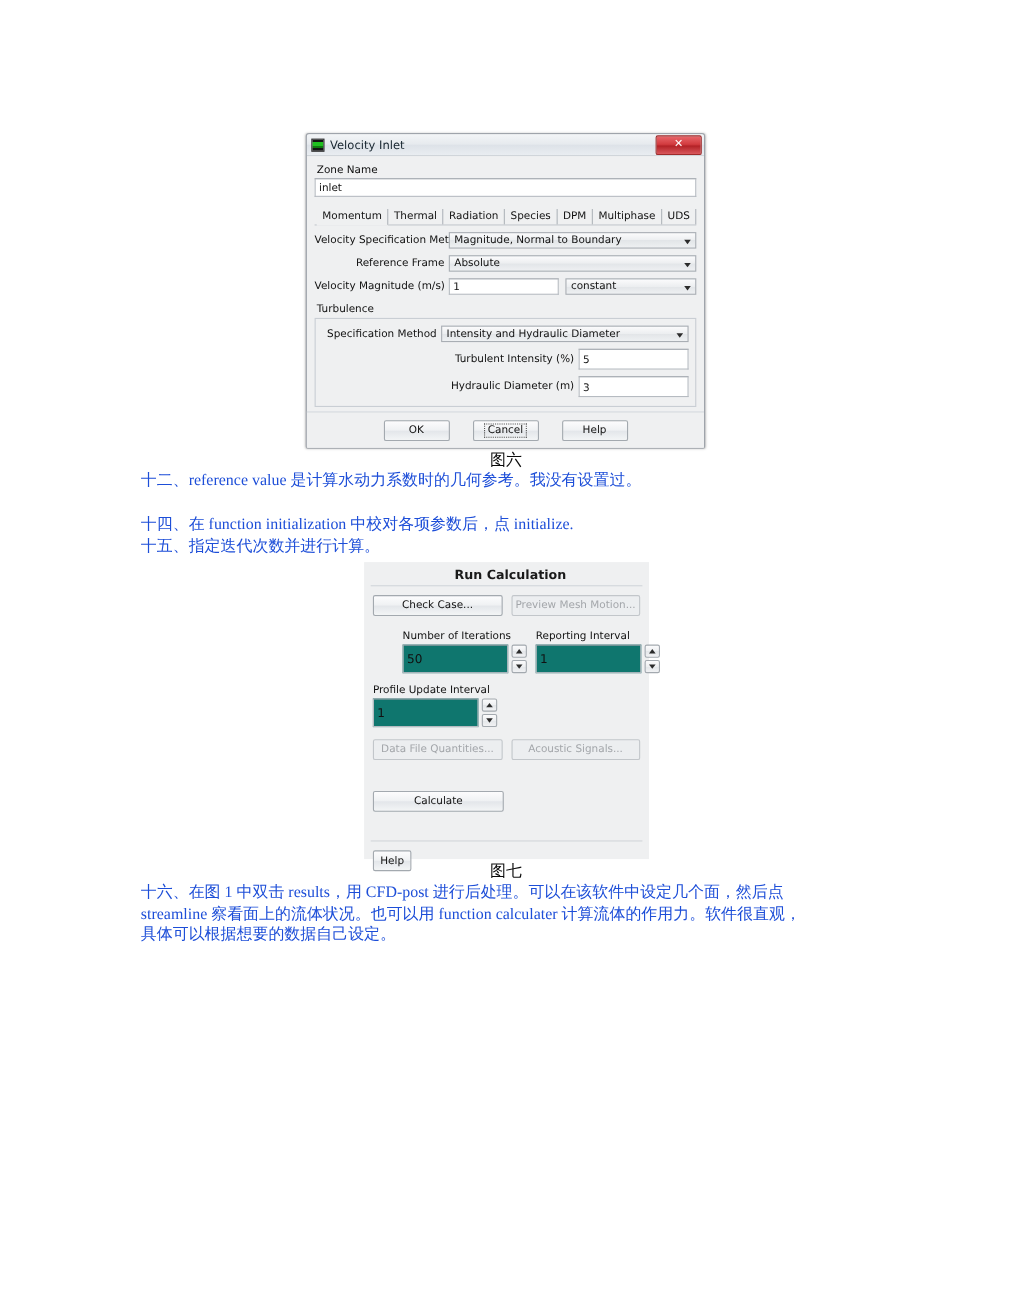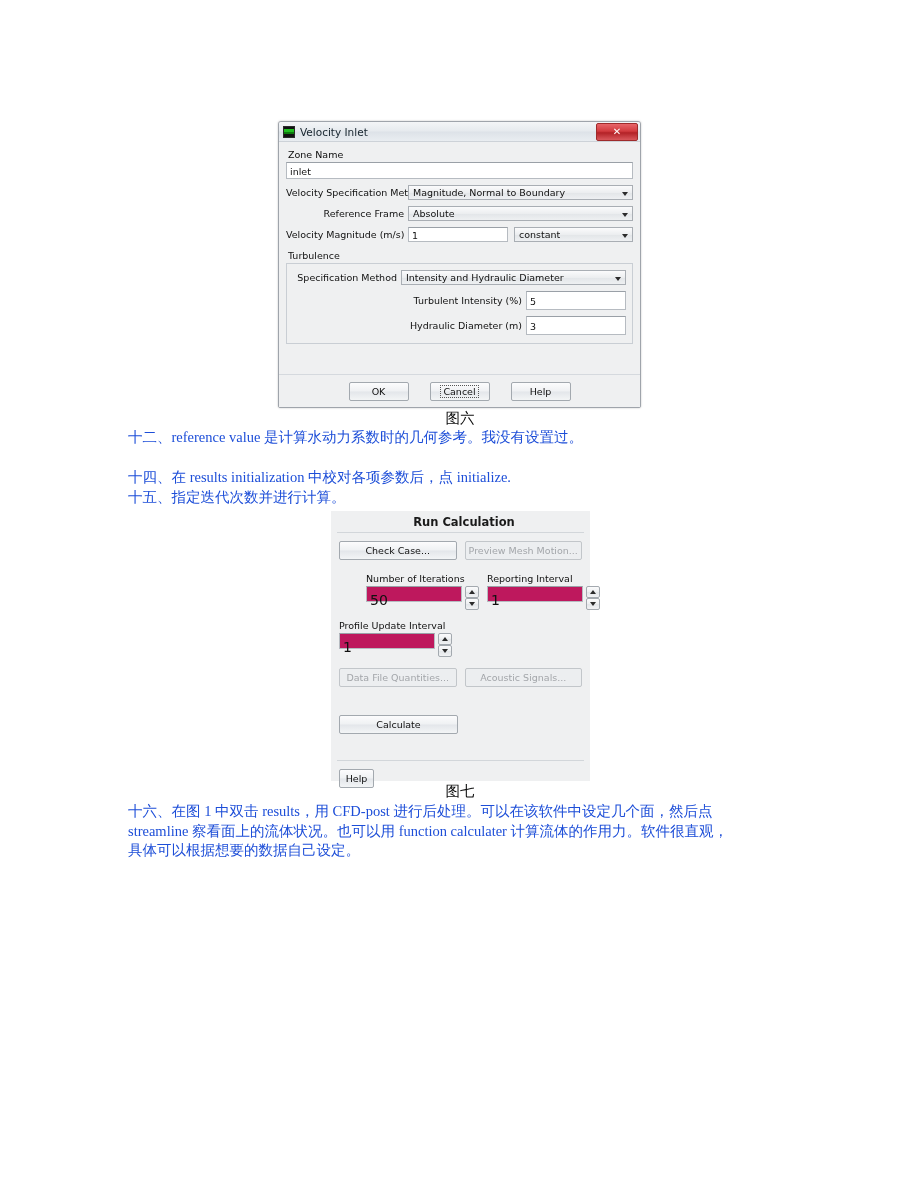--- a/index.html
+++ b/index.html
@@ -256,27 +256,27 @@
     height: 17px;
     display: flex; align-items: center; justify-content: center;
     font-size: 9.5px;
     width: 117px;
     color: #111;
   }
   .rc-btn.disabled { color: #a3a6aa; border-color: #c2c6ca; background: #eceef0; }
   .rc-fieldlabel { margin-bottom: 2px; font-size: 9.5px; }
   .spin-wrap { display: flex; align-items: stretch; }
   .spin-field {
-    background: #be185d;
+    background: #0f766e;
     border: 1px solid #b6bbc1;
     border-top-color: #9aa0a7;
-    height: 16px;
+    height: 26px;
     line-height: 26px;
     padding: 0 3px;
-    font-size: 14px;
+    font-size: 11px;
     box-sizing: border-box;
     color: #111;
   }
   .spin-btns {
     display: flex; flex-direction: column;
     margin-left: 3px;
     justify-content: space-between;
   }
   .spin-b {
     width: 14px; height: 12px;
@@ -320,20 +320,29 @@
       <div class="vi-appicon"></div>
       <div class="vi-title">Velocity Inlet</div>
       <div class="vi-close">✕</div>
     </div>
 
     <div class="vi-body">
 
       <div class="lbl zone-label">Zone Name</div>
       <div class="textfield" id="zone-name-input">inlet</div>
 
+      <div class="tabrow">
+        <div class="tab active">Momentum</div>
+        <div class="tab">Thermal</div>
+        <div class="tab">Radiation</div>
+        <div class="tab">Species</div>
+        <div class="tab">DPM</div>
+        <div class="tab">Multiphase</div>
+        <div class="tab">UDS</div>
+      </div>
 
       <div class="row">
         <div class="rl" style="width:118px;">Velocity Specification Method</div>
         <div class="combo" style="flex:1;">Magnitude, Normal to Boundary</div>
       </div>
 
       <div class="row">
         <div class="rl" style="width:118px;">Reference Frame</div>
         <div class="combo" style="flex:1;">Absolute</div>
       </div>
@@ -369,21 +378,21 @@
       <div class="winbtn">Help</div>
     </div>
   </div>
 
   <div class="caption" style="top:393px;">图六</div>
 
   <div class="doc-text" style="top:412px;">
     <div class="line">十二、reference value 是计算水动力系数时的几何参考。我没有设置过。</div>
   </div>
   <div class="doc-text" style="top:452px;">
-    <div class="line">十四、在 results initialization 中校对各项参数后，点 initialize.</div>
+    <div class="line">十四、在 function initialization 中校对各项参数后，点 initialize.</div>
   </div>
   <div class="doc-text" style="top:472px;">
     <div class="line">十五、指定迭代次数并进行计算。</div>
   </div>
 
   <div class="rc-panel">
     <div class="rc-title">Run Calculation</div>
     <div class="rc-sep"></div>
 
     <div class="rc-inner">

